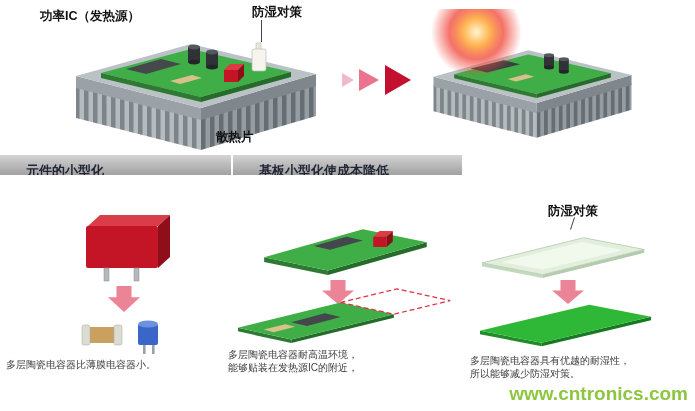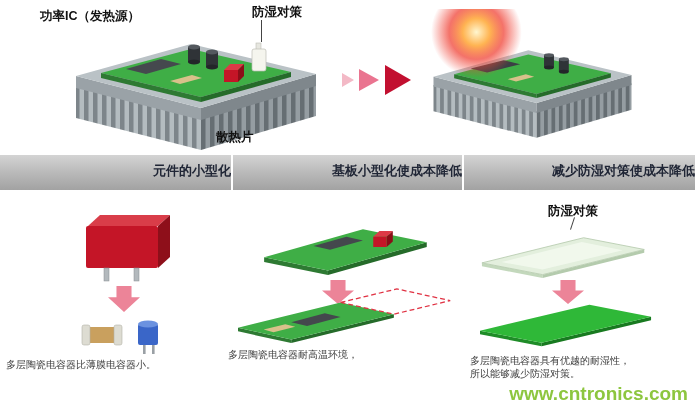--- a/index.html
+++ b/index.html
@@ -6,25 +6,25 @@
   html,body { background:#ffffff; }
   #app {
     position:relative; width:695px; height:411px; background:#fff;
     overflow:hidden; font-family:Liberation Sans, sans-serif;
   }
   .abs { position:absolute; }
   .lbl { font-size:12.5px; color:#111; white-space:nowrap; }
   .strong { font-weight:bold; }
   .vline { width:1px; background:#444; }
   .hcell {
-    top:155px; height:35px;
+    top:155px; height:20px;
     background:linear-gradient(180deg,#d4d4d4 0%, #bcbcbc 45%, #a2a2a2 100%);
     color:var(--header-text,#202636);
-    font-size:13px; font-weight:bold; line-height:32px; padding-left:9px;
-    white-space:nowrap; overflow:hidden;text-align:right;
+    font-size:13px; font-weight:bold; line-height:32px; padding-left:26px;
+    white-space:nowrap; overflow:hidden;
   }
   .caption { font-size:10px; color:#3c3c3c; line-height:13px; }
   .watermark {
     position:absolute; right:7px; bottom:6px;
     color:var(--watermark-green,#8dc63f); font-size:19px; font-weight:bold;
   }
   .darr  { fill:var(--arrow-pink,#ec8498); }
   .pcbg  { fill:var(--pcb-green,#3fae46); }
   .redc  { fill:var(--red-component,#c41527); }
   .tri1  { fill:var(--tri-light,#f3b9c6); }
@@ -110,21 +110,20 @@
     <ellipse cx="168" cy="31" rx="6" ry="2.4" fill="#53585e"></ellipse>
     <ellipse cx="168" cy="46" rx="6" ry="2.4" fill="#232629"></ellipse>
     <polygon points="100,55 122,49 132,52 110,58" fill="#d9c18b"></polygon>
     <circle cx="62" cy="-2" r="55" fill="url(#glowG)"></circle>
   </svg>
 
   <div class="abs lbl strong" style="left:216px;top:129px">散热片</div>
 
   <div class="abs hcell" style="left:0;width:231px">元件的小型化</div>
   <div class="abs hcell" style="left:233px;width:229px">基板小型化使成本降低</div>
-  <div class="abs hcell" style="left:464px;width:231px">减少防湿对策使成本降低</div>
 
   <svg class="abs" style="left:78px;top:210px" width="100" height="74" viewBox="0 0 100 74">
     <polygon points="10,16 22,5 92,5 80,16" fill="#d93d49"></polygon>
     <polygon points="80,16 92,5 92,47 80,58" fill="#8e0f1a"></polygon>
     <rect x="8" y="16" width="72" height="42" rx="2" class="redc"></rect>
     <rect x="26" y="58" width="5" height="13" fill="#b3b9bd" stroke="#878d91" stroke-width="0.5"></rect>
     <rect x="56" y="58" width="5" height="13" fill="#b3b9bd" stroke="#878d91" stroke-width="0.5"></rect>
   </svg>
 
   <svg class="abs" style="left:108px;top:286px" width="32" height="26" viewBox="0 0 34 30" preserveAspectRatio="none">
@@ -163,20 +162,21 @@
     <polygon points="2,44 56,57 56,61 2,48" fill="#2e7a33"></polygon>
     <polygon points="56,57 160,29 160,33 56,61" fill="#256b2a"></polygon>
     <polygon points="2,44 106,16 160,29 56,57" class="pcbg"></polygon>
     <polygon points="56,38 90,28 106,32 72,42" fill="#44484d"></polygon>
     <polygon points="28,46 50,40 60,43 38,49" fill="#d9c18b"></polygon>
     <polygon points="106,16 163,1 217,14 160,29" fill="none" stroke="#e03344" stroke-width="1.4" stroke-dasharray="5,3"></polygon>
   </svg>
 
   <div class="abs caption" style="left:228px;top:348px;width:216px">
     <div>多层陶瓷电容器耐高温环境，</div>
+    <div>能够贴装在发热源IC的附近，</div>
   </div>
 
   <div class="abs lbl strong" style="left:548px;top:203px">防湿对策</div>
   <div class="abs vline" style="left:572px;top:217px;height:13px;transform:rotate(18deg)"></div>
 
   <svg class="abs" style="left:478px;top:226px" width="178" height="52" viewBox="0 0 182 62" preserveAspectRatio="none">
     <polygon points="4,44 66,58 66,62 4,48" fill="#c3d8bc"></polygon>
     <polygon points="66,58 170,28 170,32 66,62" fill="#b4cbad"></polygon>
     <polygon points="4,44 108,14 170,28 66,58" class="paleb" stroke="#b9cdb2" stroke-width="1"></polygon>
     <polygon points="24,43 106,19 148,29 66,52" fill="#f4faf0" opacity="0.8"></polygon>

